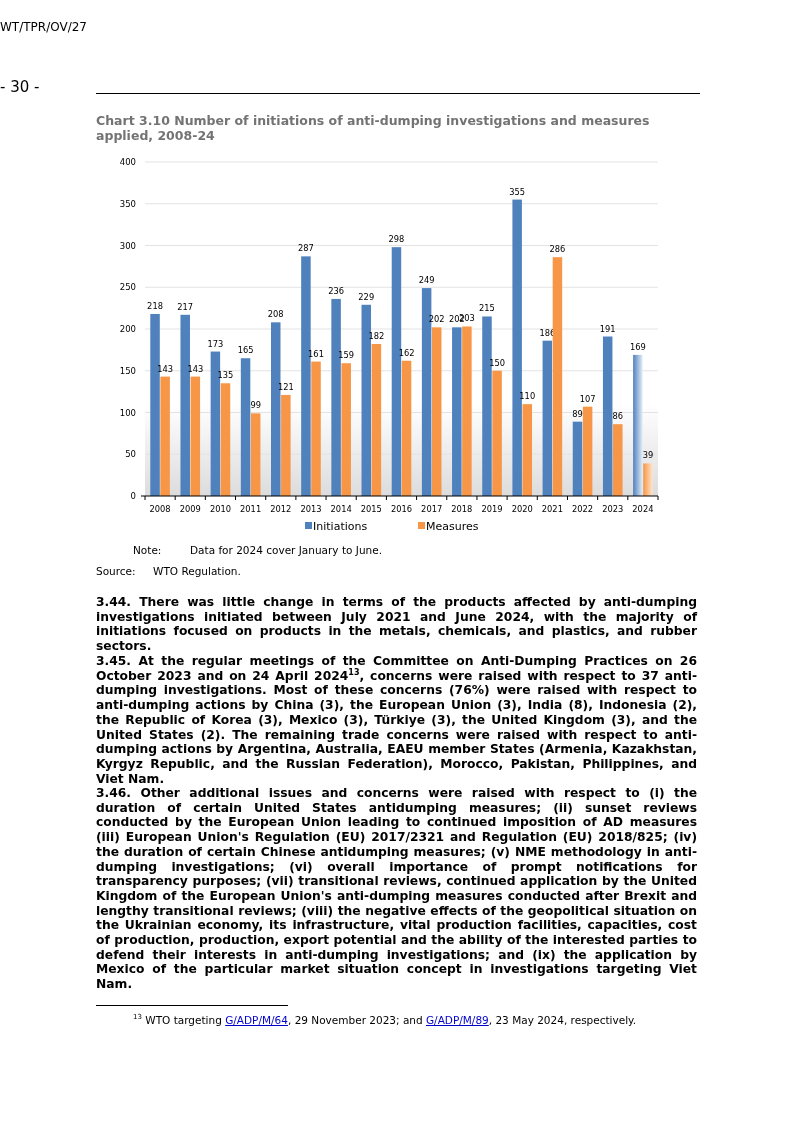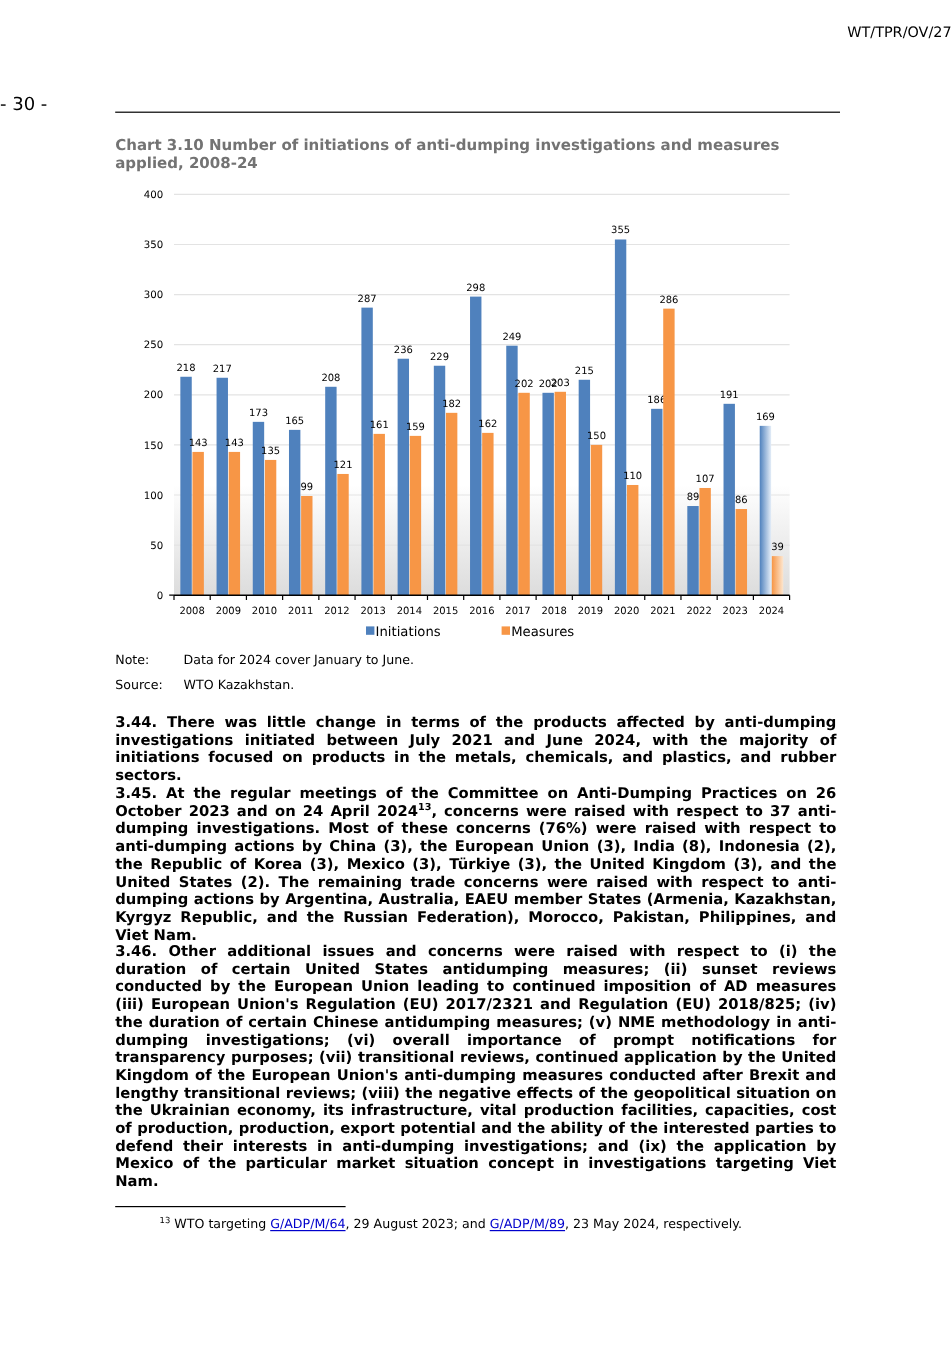--- a/index.html
+++ b/index.html
@@ -1,18 +1,18 @@
 <!DOCTYPE html>
 <html><head>
 <meta charset="utf-8">
 <style>
   html, body { margin: 0; padding: 0; background: #ffffff; }
   body { width: 793px; height: 1121px; position: relative; overflow: hidden;
          font-family: "DejaVu Sans", sans-serif; color: #000; }
-  .hdr-code { position: absolute; top: 20px; left: 0; width: 793px; text-align: right; font-size: 12px; }
+  .hdr-code { position: absolute; top: 20px; left: 0; width: 793px; text-align: left; font-size: 12px; }
   .hdr-page { position: absolute; top: 78px; left: 0; width: 793px; text-align: left; font-size: 15px; }
   .hdr-rule { position: absolute; top: 93px; left: 96px; width: 604px; height: 0; border-top: 1.3px solid #000; }
   .chart-title { position: absolute; top: 114px; left: 96px; width: 610px; font-size: 12.5px; font-weight: bold;
                  color: #737373; line-height: 14.5px; }
   .chart-wrap { position: absolute; top: 150px; left: 96px; width: 604px; height: 392px; }
   .chart-wrap svg { position: absolute; left: 0; top: 0; }
   .note { position: absolute; left: 96px; font-size: 10.5px; }
   .note .lbl { display: inline-block; width: 57px; }
   .para { position: absolute; left: 96px; width: 601px; font-size: 12.3px; line-height: 14.7px; text-align: justify; font-weight: bold; }
   .para sup { font-size: 8px; line-height: 0; }
@@ -170,27 +170,27 @@
       <line x1="562" x2="562" y1="346" y2="350" stroke="#000" stroke-width="1"></line>
       <line x1="49" x2="562" y1="346" y2="346" stroke="#000" stroke-width="1.2"></line>
       <line x1="45" x2="49" y1="346" y2="346" stroke="#000" stroke-width="1"></line>
       <rect x="209" y="372" width="7" height="7" fill="#4f81bd"></rect>
       <text x="217" y="380" font-size="11" font-family="DejaVu Sans, sans-serif" fill="#000">Initiations</text>
       <rect x="322" y="372" width="7" height="7" fill="#f79646"></rect>
       <text x="330" y="380" font-size="11" font-family="DejaVu Sans, sans-serif" fill="#000">Measures</text>
     </svg>
 </div>
 
-<div class="note" style="top:544px;">
+<div class="note" style="top:544px;margin-left:37px;">
   <span class="lbl">Note:</span><span>Data for 2024 cover January to June.</span>
 </div>
 <div class="note" style="top:565px;">
-  <span class="lbl">Source:</span><span>WTO Kazakhstan.</span>
+  <span class="lbl">Source:</span><span>WTO Regulation.</span>
 </div>
 
 <div class="para" style="top:595px;">3.44.  There was little change in terms of the products affected by anti-dumping investigations initiated between July 2021 and June 2024, with the majority of initiations focused on products in the metals, chemicals, and plastics, and rubber sectors.</div>
 
 <div class="para" style="top:654px;"><span>3.45.  At the regular meetings of the Committee on Anti-Dumping Practices on 26 October 2023 and on 24 April 2024</span><sup>13</sup><span>, concerns were raised with respect to 37 anti-dumping investigations. Most of these concerns (76%) were raised with respect to anti-dumping actions by China (3), the European Union (3), India (8), Indonesia (2), the Republic of Korea (3), Mexico (3), Türkiye (3), the United Kingdom (3), and the United States (2). The remaining trade concerns were raised with respect to anti-dumping actions by Argentina, Australia, EAEU member States (Armenia, Kazakhstan, Kyrgyz Republic, and the Russian Federation), Morocco, Pakistan, Philippines, and Viet Nam.</span></div>
 
 <div class="para" style="top:786px;">3.46.  Other additional issues and concerns were raised with respect to (i) the duration of certain United States antidumping measures; (ii) sunset reviews conducted by the European Union leading to continued imposition of AD measures (iii) European Union's Regulation (EU) 2017/2321 and Regulation (EU) 2018/825; (iv) the duration of certain Chinese antidumping measures; (v) NME methodology in anti-dumping investigations; (vi) overall importance of prompt notifications for transparency purposes; (vii) transitional reviews, continued application by the United Kingdom of the European Union's anti-dumping measures conducted after Brexit and lengthy transitional reviews; (viii) the negative effects of the geopolitical situation on the Ukrainian economy, its infrastructure, vital production facilities, capacities, cost of production, production, export potential and the ability of the interested parties to defend their interests in anti-dumping investigations; and (ix) the application by Mexico of the particular market situation concept in investigations targeting Viet Nam.</div>
 
 <div class="fn-rule"></div>
-<div class="footnote"><sup>13</sup><span> WTO targeting </span><a>G/ADP/M/64</a><span>, 29 August 2023; and </span><a>G/ADP/M/89</a><span>, 23 May 2024, respectively.</span></div>
+<div class="footnote"><sup>13</sup><span> WTO targeting </span><a>G/ADP/M/64</a><span>, 29 November 2023; and </span><a>G/ADP/M/89</a><span>, 23 May 2024, respectively.</span></div>
 
 </body></html>

